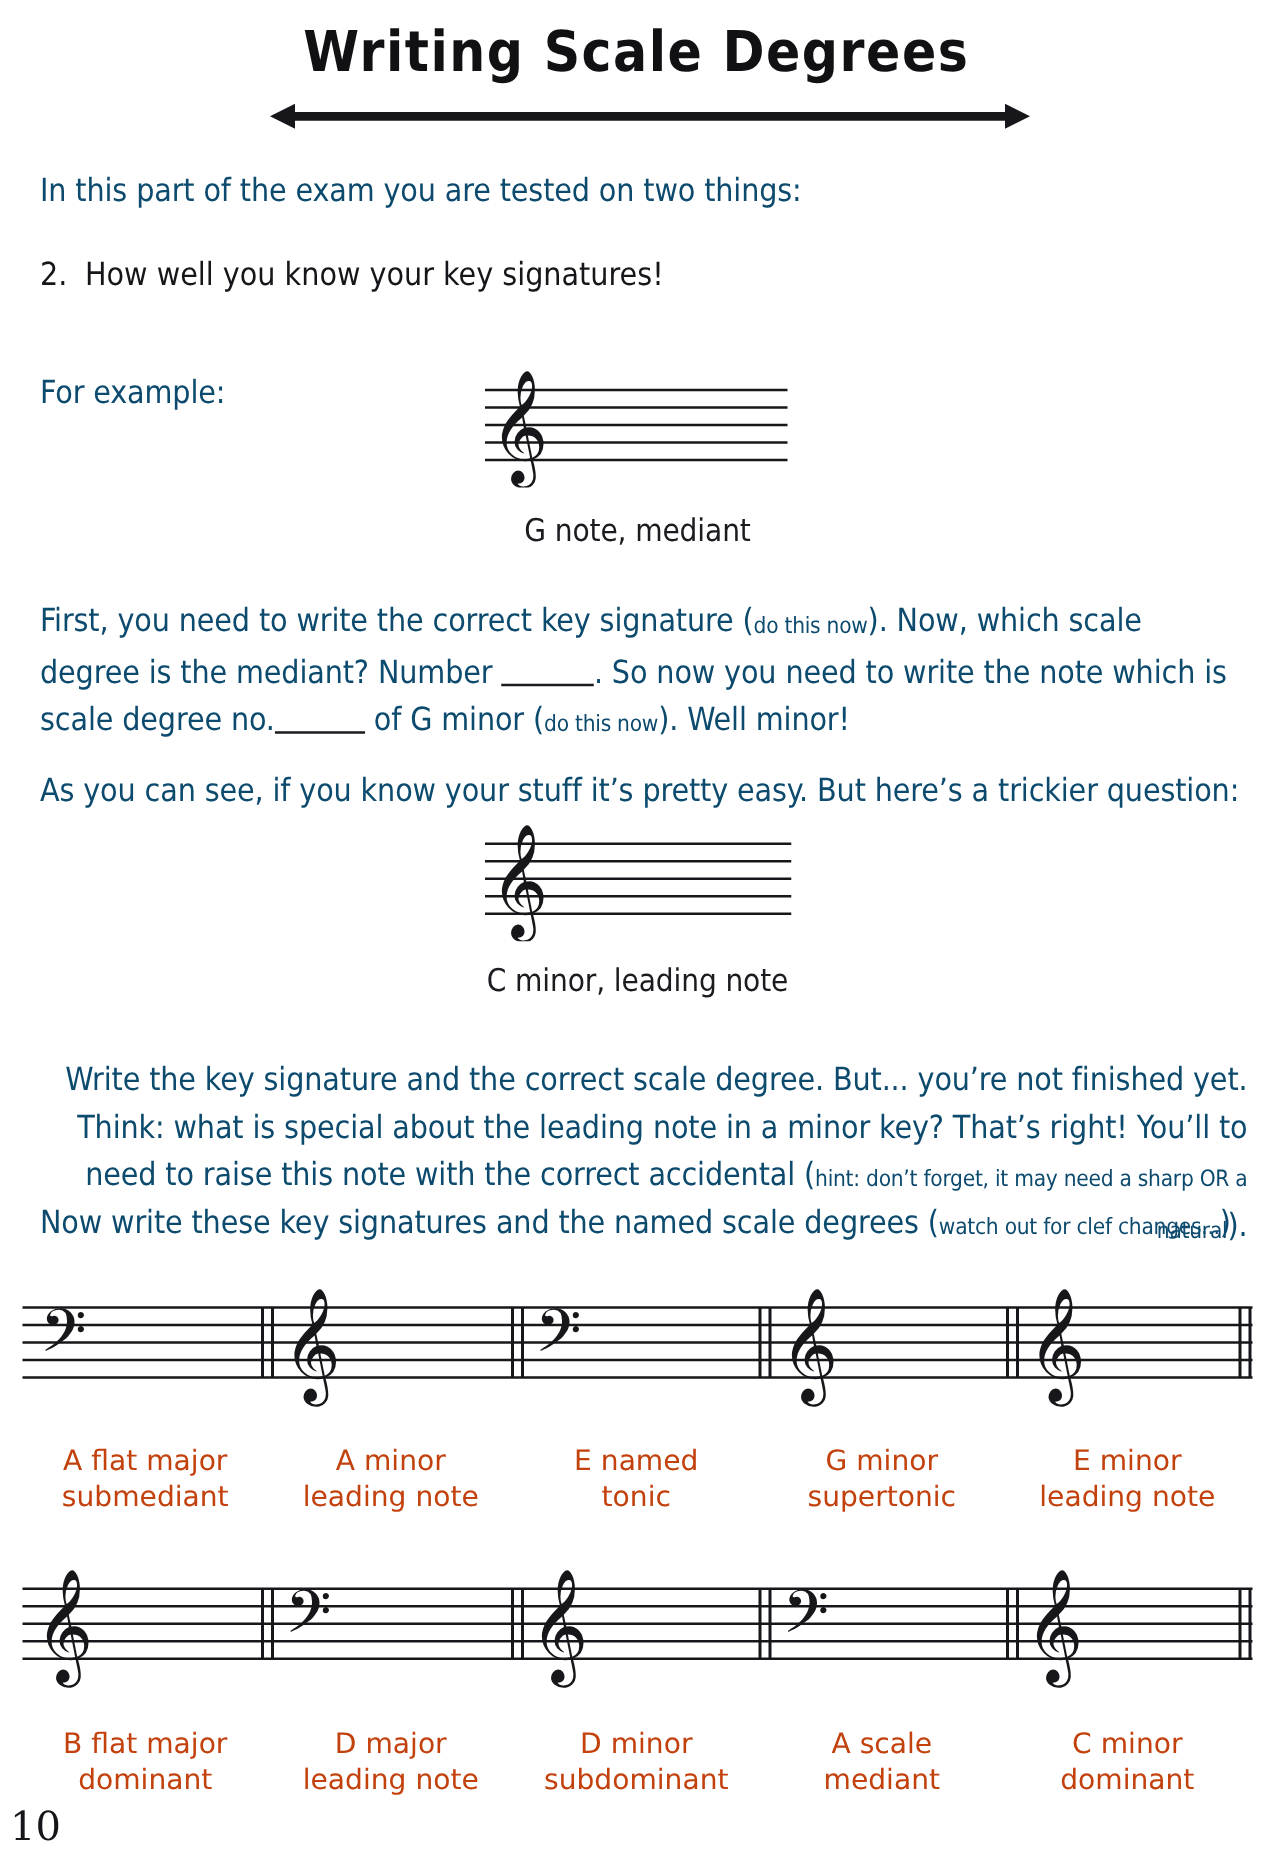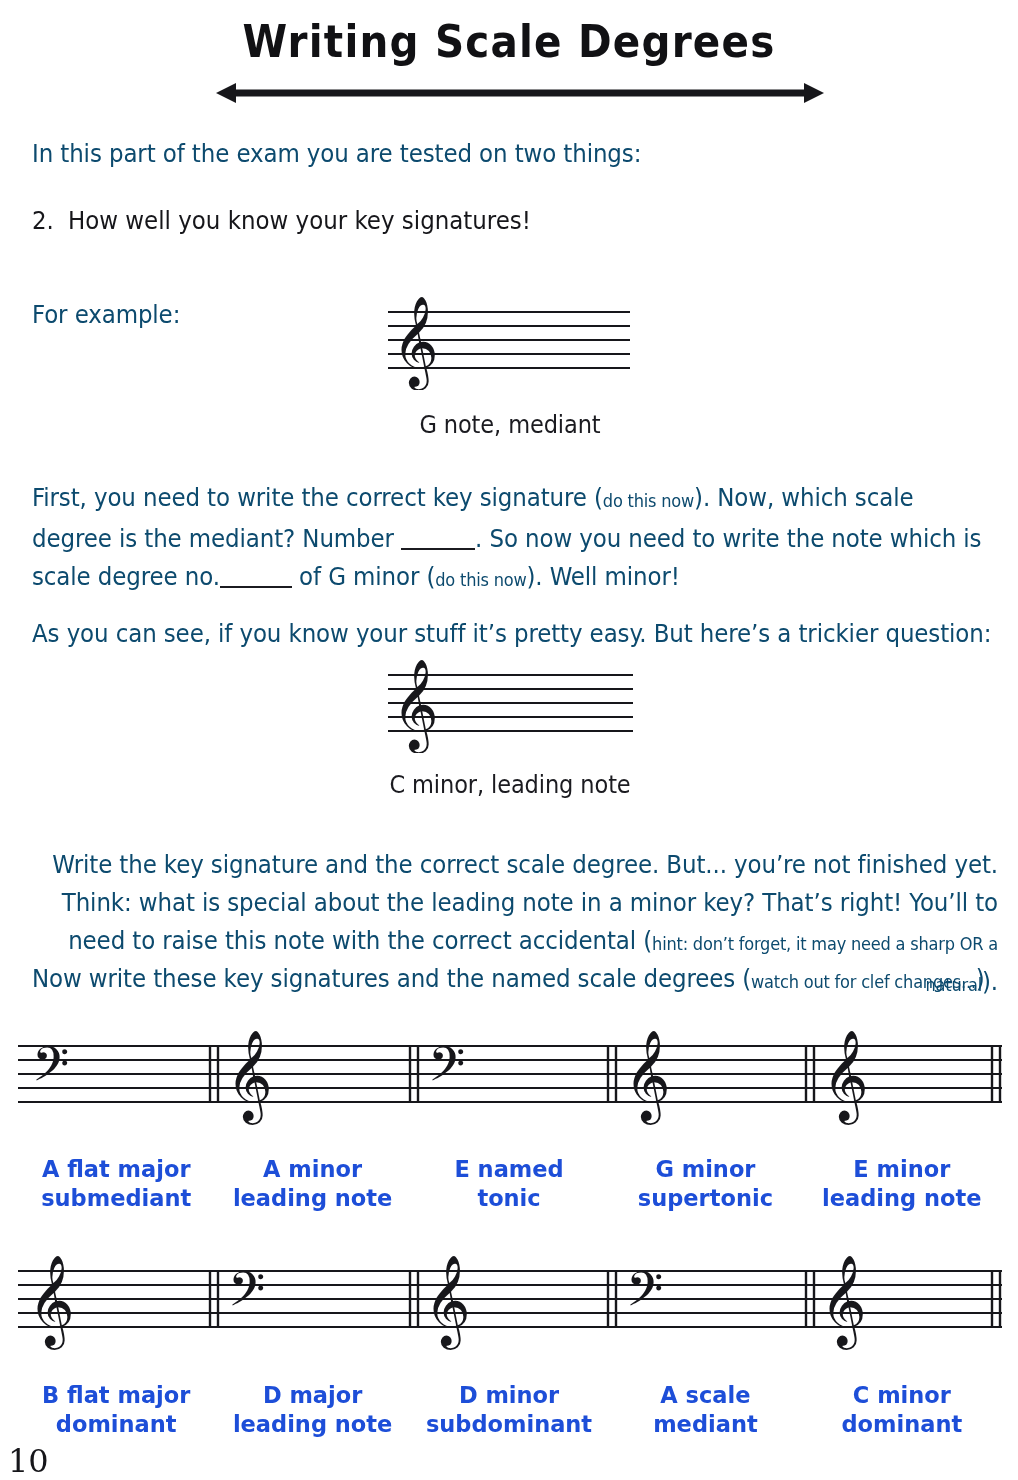--- a/index.html
+++ b/index.html
@@ -92,22 +92,21 @@
     display: flex;
     width: 982px;
     left: 18px;
   }
   .ex-caption {
     flex: 1 1 0;
     text-align: center;
     font-family: "DejaVu Sans", "Liberation Sans", sans-serif;
     font-size: 22.5px;
     line-height: 29px;
-    color: #1d4ed8;
-    font-weight: bold;
+    color: #c2410c;
   }
   .ex-caption .l2 { display: block; }
 
   
   .page-number {
     position: absolute;
     left: 8px;
     top: 1442px;
     font-family: "DejaVu Serif", "Liberation Serif", serif;
     font-size: 32px;

